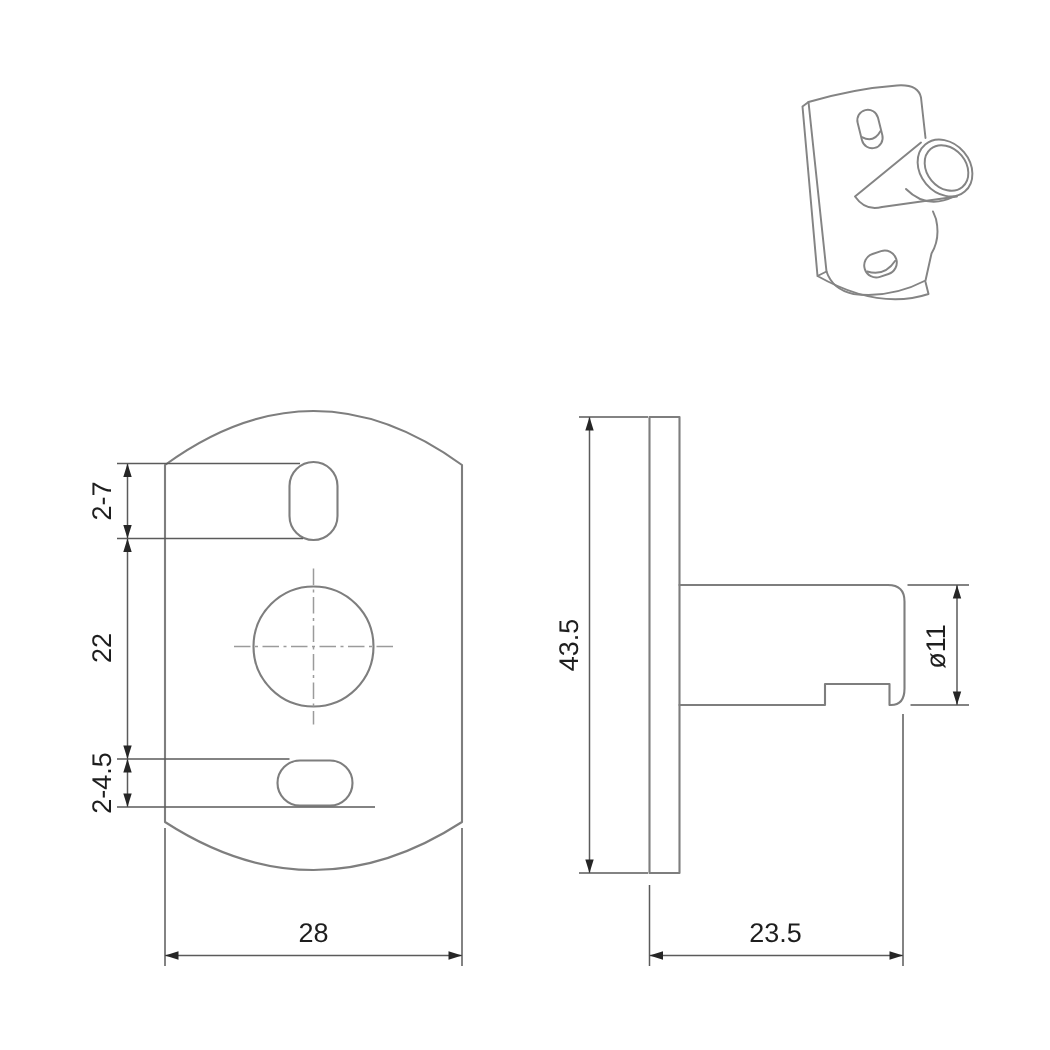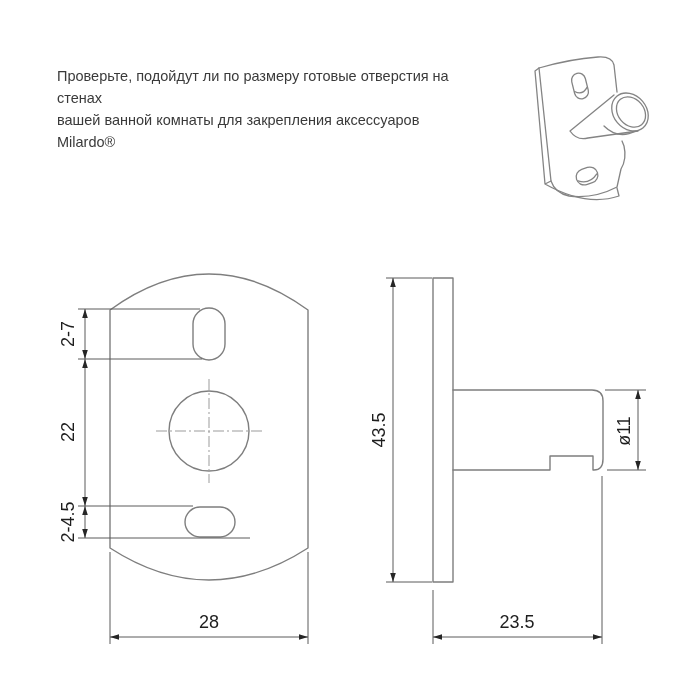--- a/index.html
+++ b/index.html
@@ -15,24 +15,20 @@
   .iso { fill:none; stroke:#848484; stroke-width:1.3; stroke-linejoin:round; stroke-linecap:round; }
   .dimline { fill:none; stroke:#5b5b5b; stroke-width:1; }
   .centerline { fill:none; stroke:#9b9b9b; stroke-width:1; stroke-dasharray:11 3 2 3; }
   .arrow { fill:#262626; stroke:none; }
   .dimtext { font-family:"Liberation Sans", sans-serif; font-size:18px; fill:#1e1e1e; }
 </style>
 </head>
 <body>
 
 <div class="header">
-  <div class="desc">
-    <div>Проверьте, подойдут ли по размеру готовые отверстия на стенах</div>
-    <div>вашей ванной комнаты для закрепления аксессуаров Milardo®</div>
-  </div>
 </div>
 
 <svg class="drawing" width="700" height="700" viewBox="0 0 700 700">
 
   <g>
     <path class="iso" d="M539,68 Q570,59 598,57 Q612,56 614,65 L617,92
              M622,141 L624,146 Q627,159 621,169 L617,187 Q594,199 569,196 Q555,193 551,181 L539,68"></path>
     <path class="iso" d="M539,68 L535,71 L545,184 Q586,207 619,196 L617,188 M551,181 L545,184"></path>
     <g transform="translate(580,86) rotate(-14)">
       <rect class="iso" x="-7" y="-13" width="14" height="26" rx="7"></rect>

